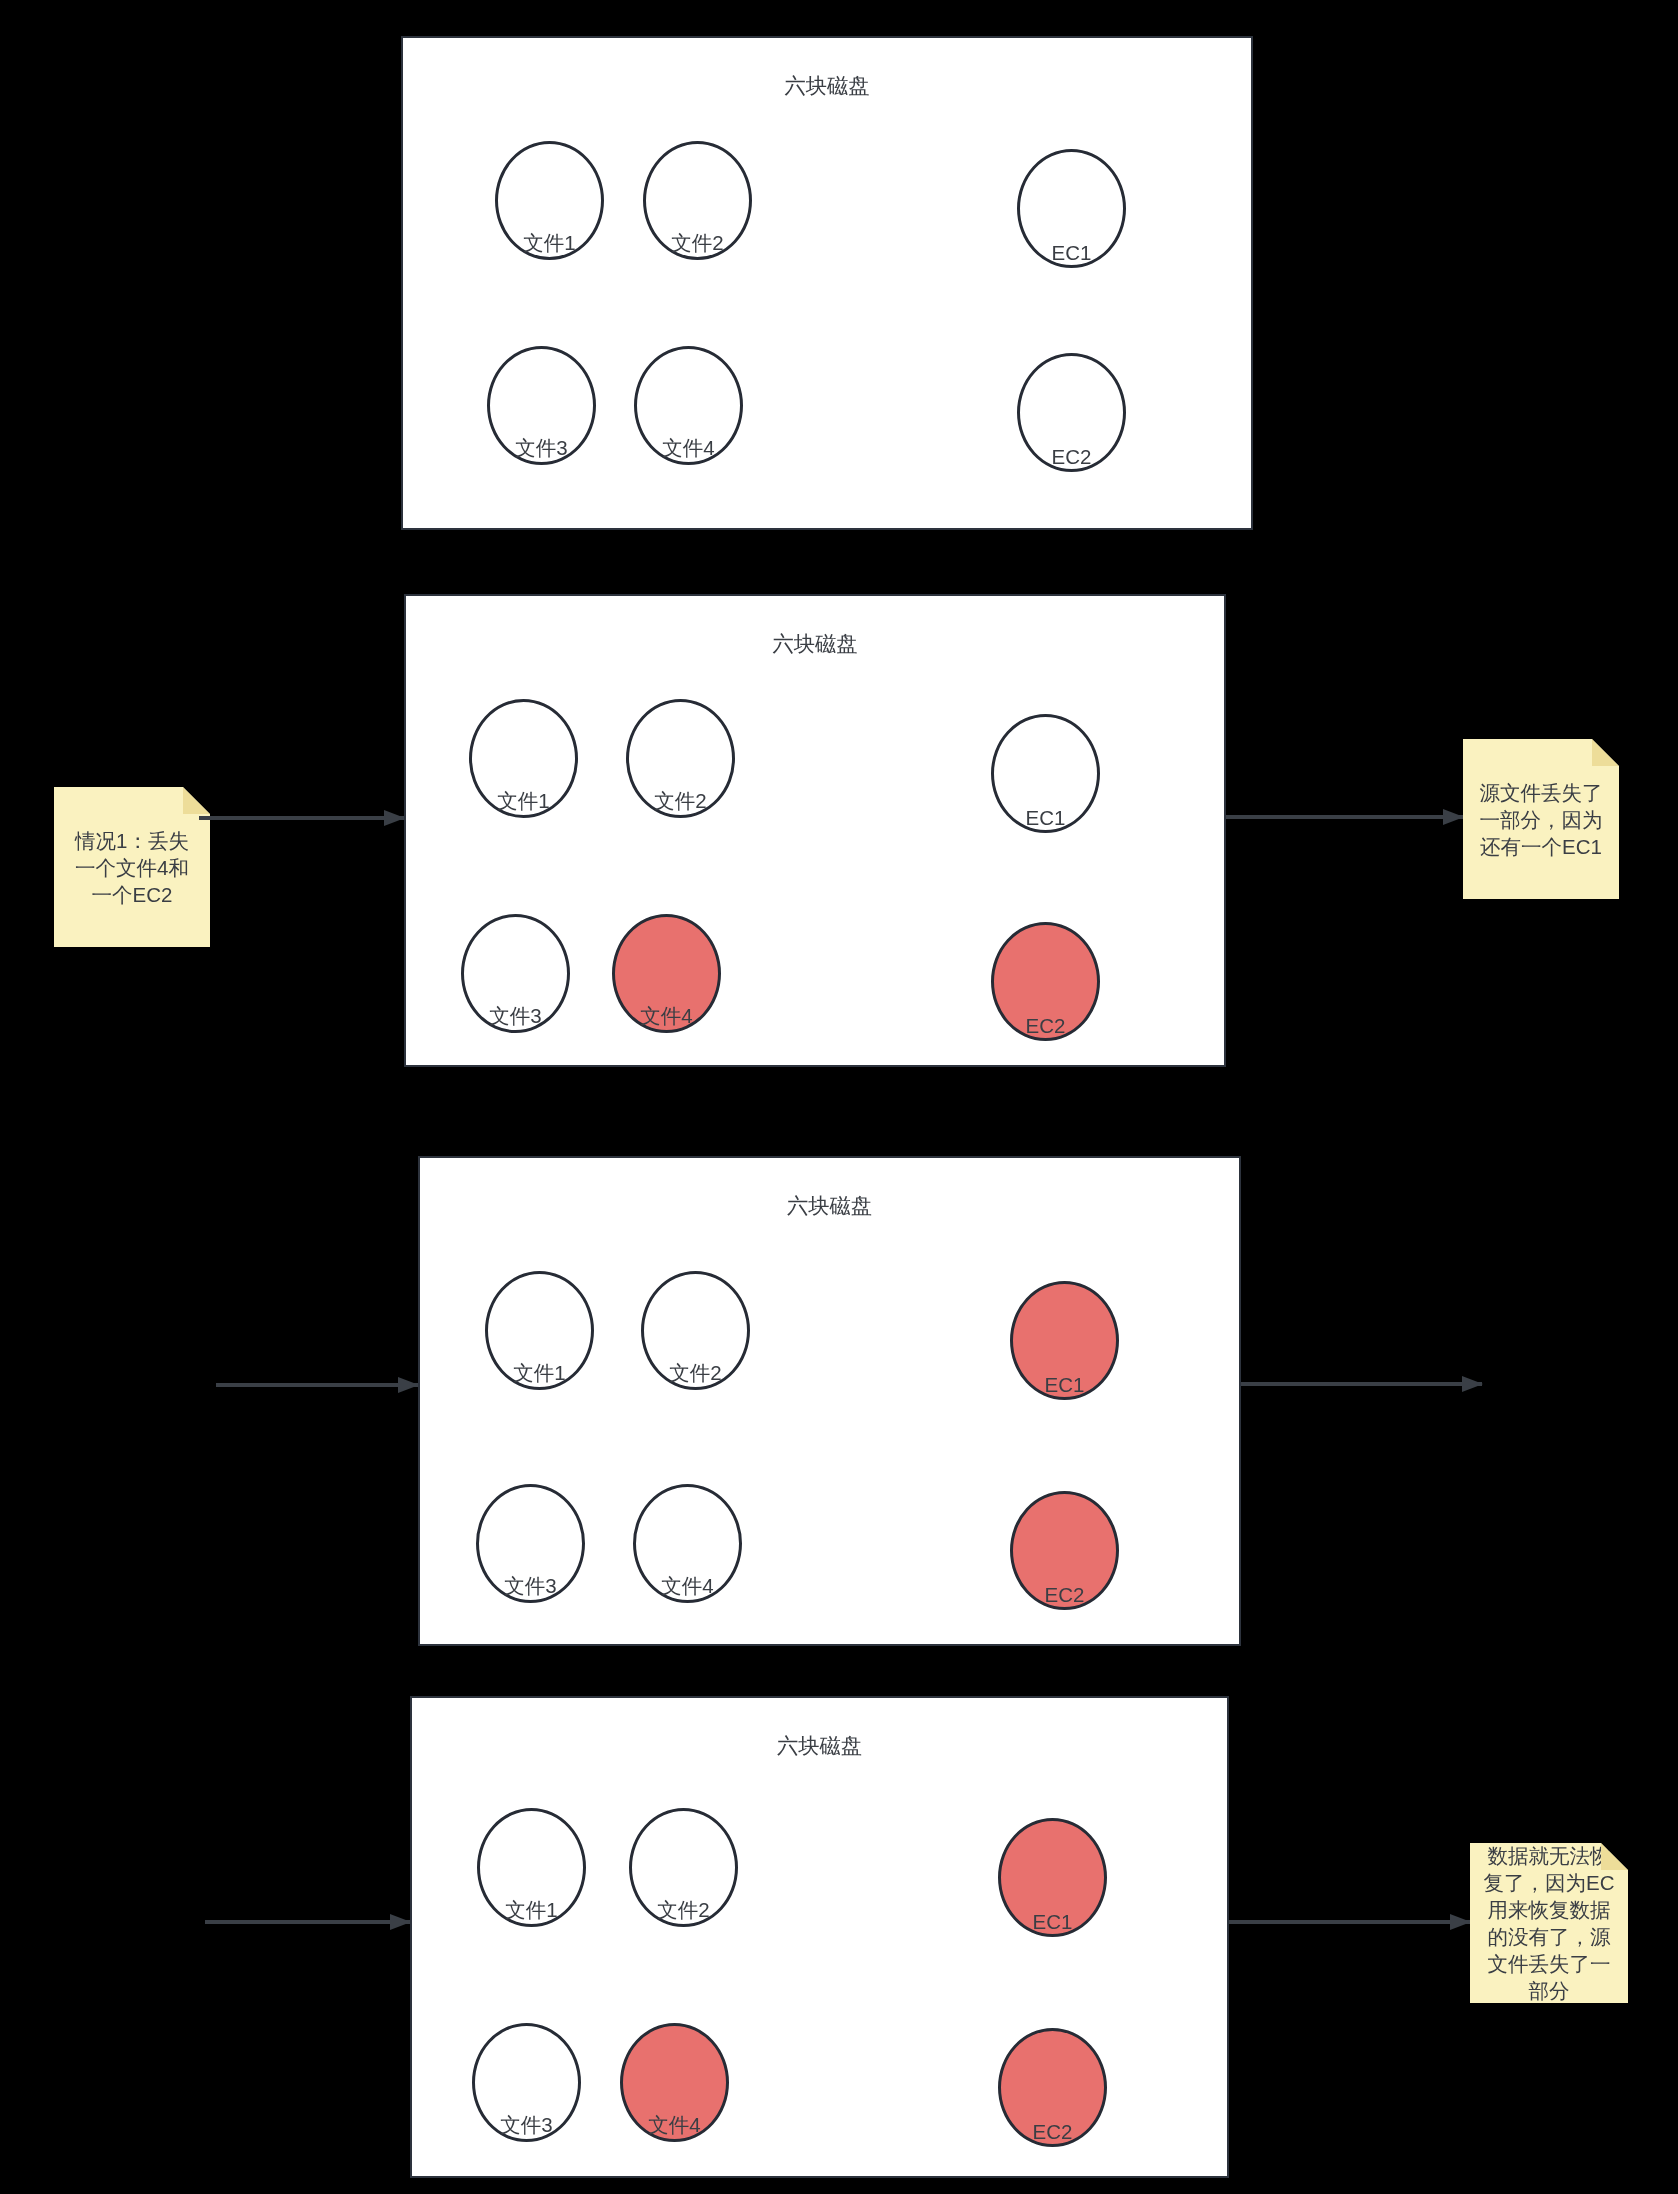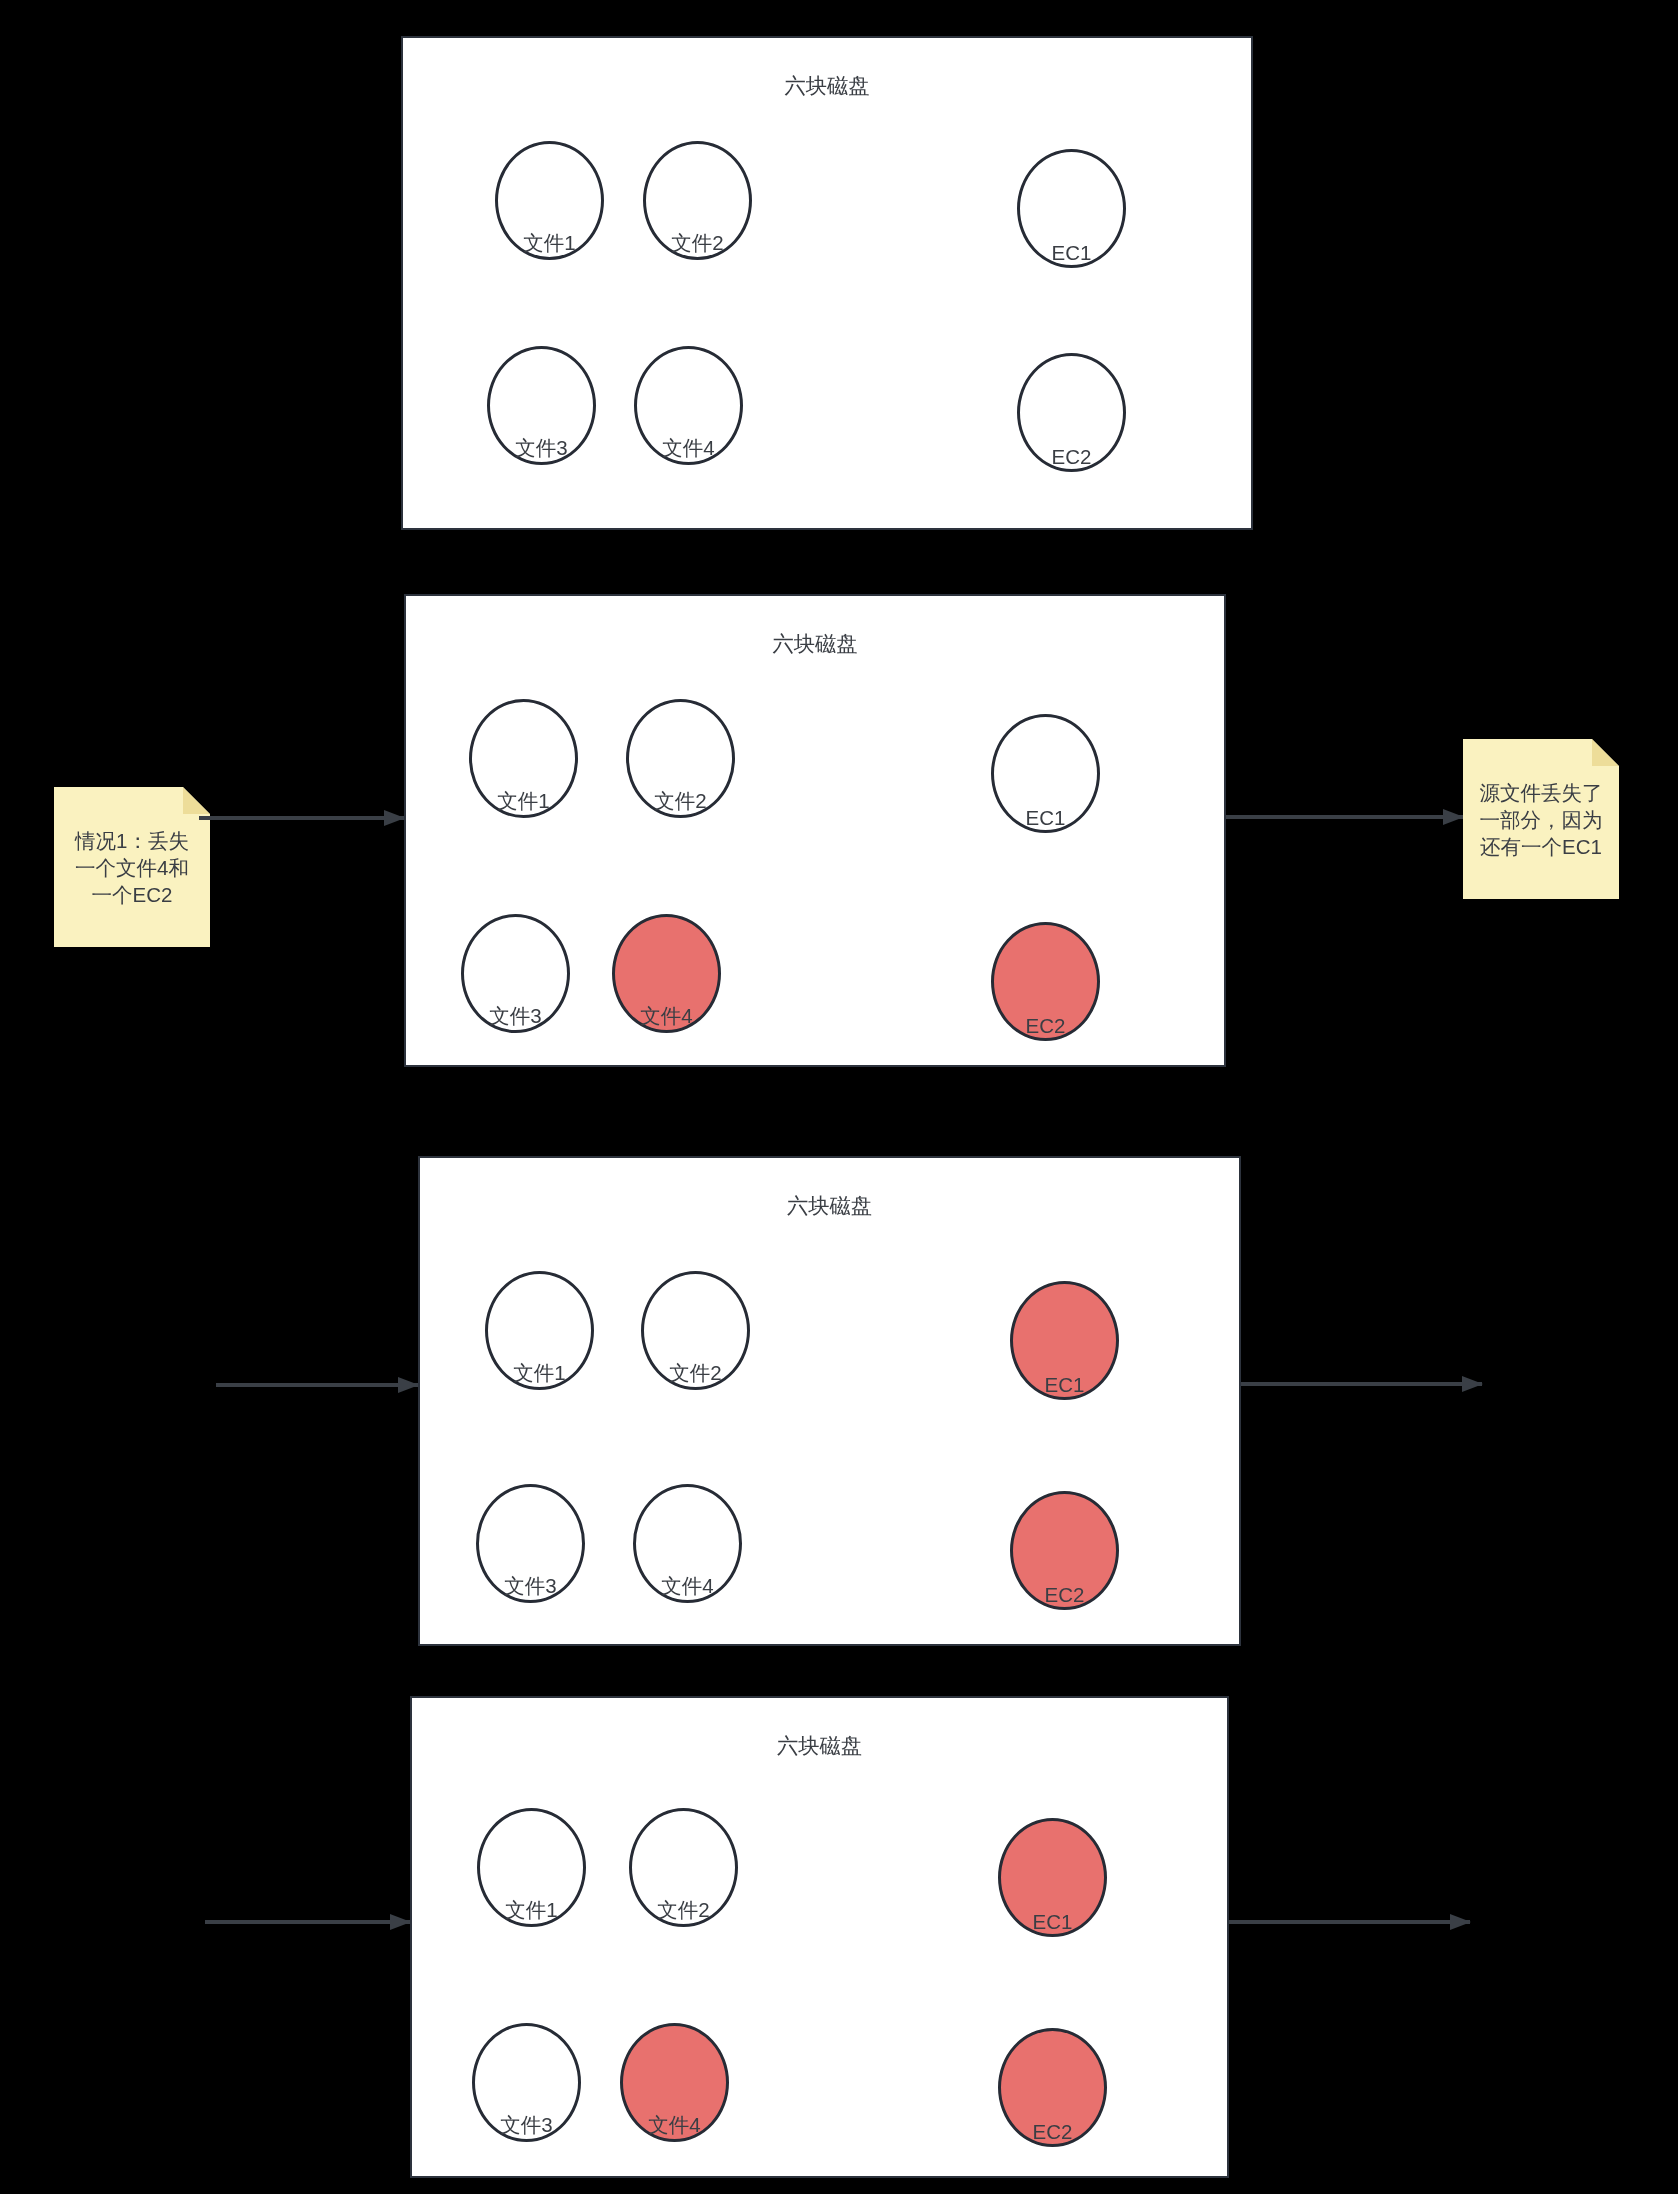--- a/index.html
+++ b/index.html
@@ -213,15 +213,19 @@
         <span class="disk-label">文件4</span>
       </div>
     <div class="disk lost" style="left:586px; top:330px;">
         <span class="disk-label">EC2</span>
       </div>
   </section>
 
   <div class="arrow" style="left:1229px; top:1920px; width:241px;">
     <span class="arrow-head"></span>
   </div>
+  <div class="note" style="left:1470px; top:1843px; width:158px; height:160px;">
+    <span class="note-fold"></span>
+    <p class="note-text">数据就无法恢复了，因为EC用来恢复数据的没有了，源文件丢失了一部分</p>
+  </div>
 
 </div>
 
 
 </body></html>

